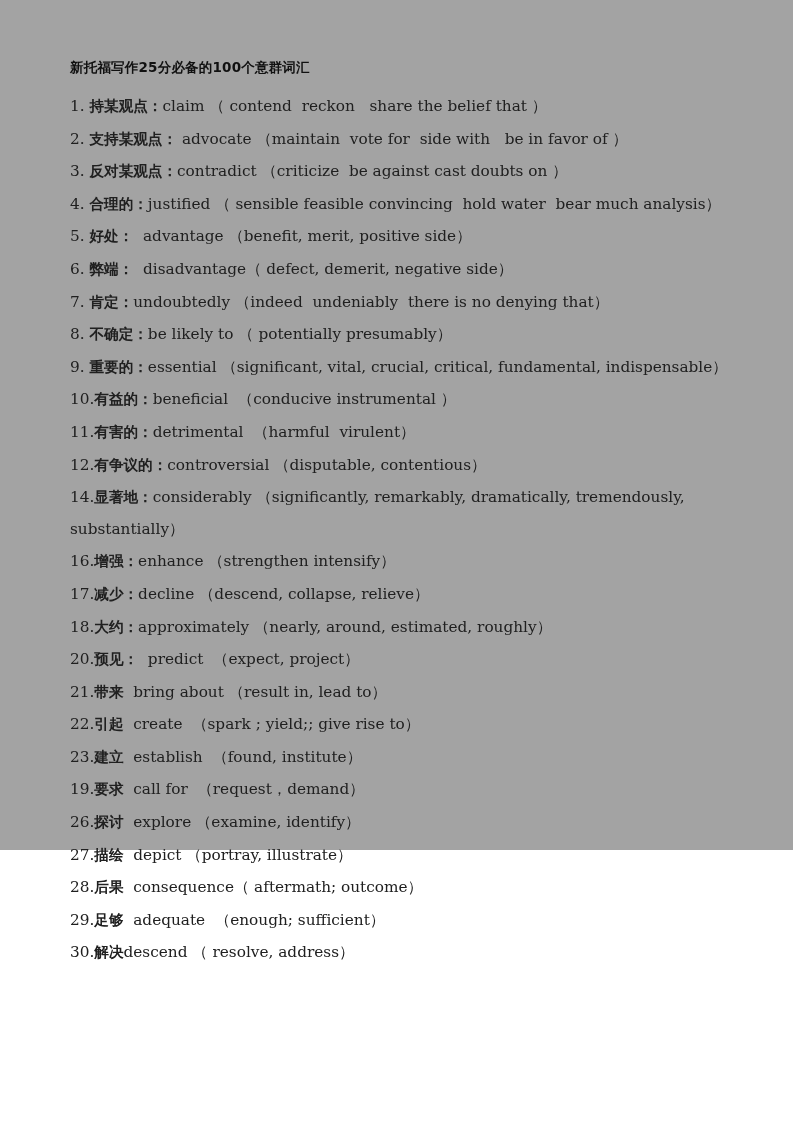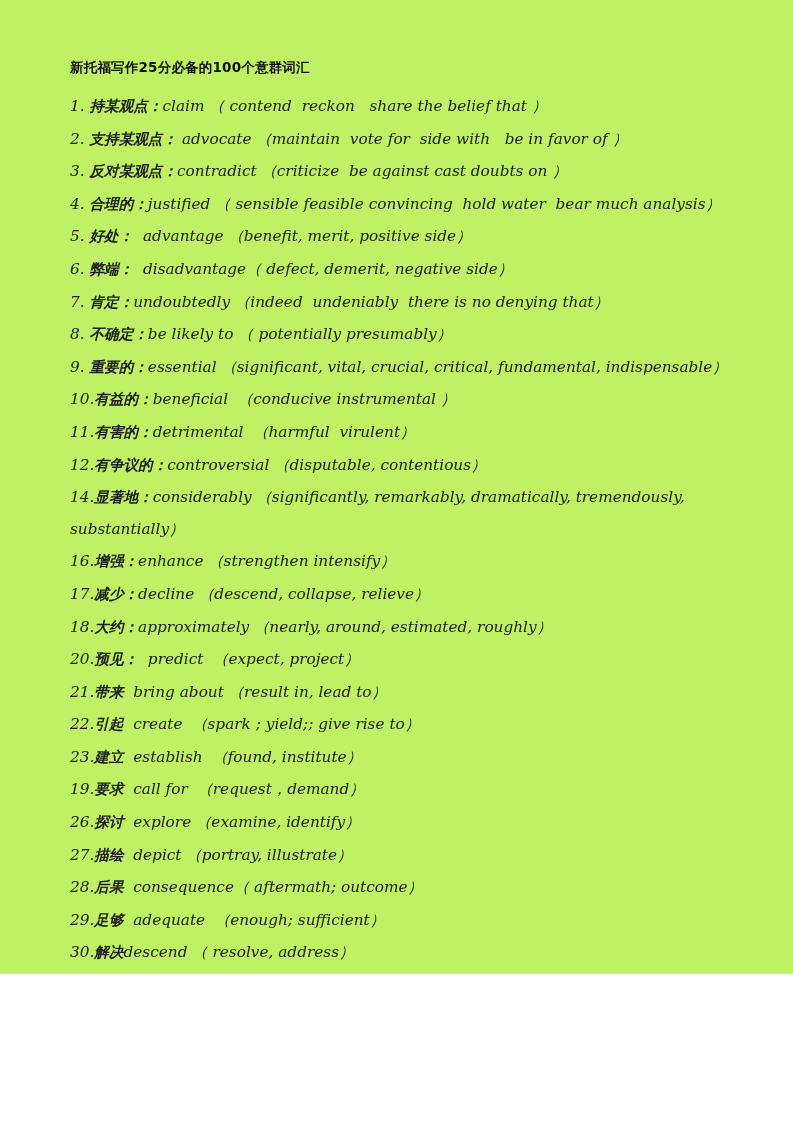--- a/index.html
+++ b/index.html
@@ -11,22 +11,22 @@
   body {
     width: 793px;
     height: 1122px;
     overflow: hidden;
     font-family: "DejaVu Serif", "Liberation Serif", serif;
     color: #1a1a1a;
   }
   #page {
     position: relative;
     width: 793px;
-    height: 974px;
-    background: #bef264;
+    height: 850px;
+    background: #a3a3a3;
     box-sizing: border-box;
     padding: 58px 52px 0 70px;
   }
   #doc-title {
     font-family: "DejaVu Sans", "Liberation Sans", sans-serif;
     font-weight: bold;
     font-size: 13.5px;
     line-height: 18px;
     letter-spacing: 0.2px;
     color: #111111;
@@ -40,21 +40,20 @@
   }
   .entry {
     font-size: 15.3px;
     line-height: 31.6px;
     color: #202020;
     white-space: pre-wrap;
     word-break: break-word;
     margin: 0;
     padding: 0;
     text-indent: 0;
-    font-style: italic;
   }
   .entry .num {
     font-family: "DejaVu Serif", "Liberation Serif", serif;
   }
   .entry .cn {
     font-family: "DejaVu Sans", "Liberation Sans", sans-serif;
     font-weight: bold;
     font-size: 14.6px;
   }
   .entry .en {

